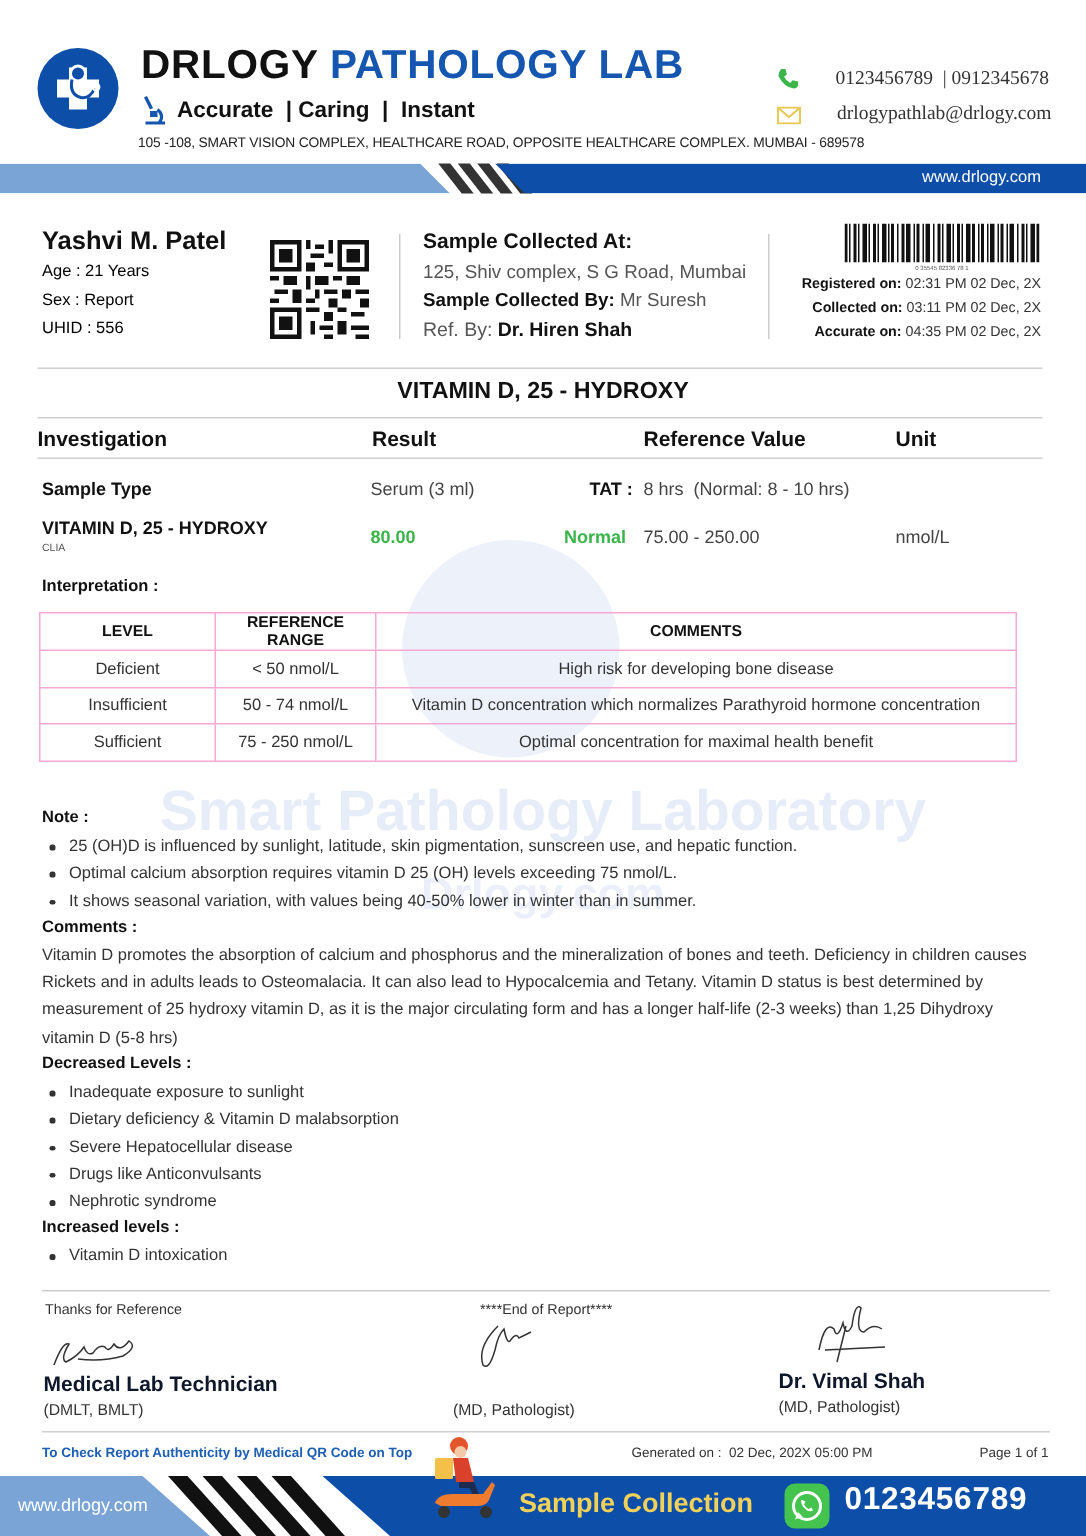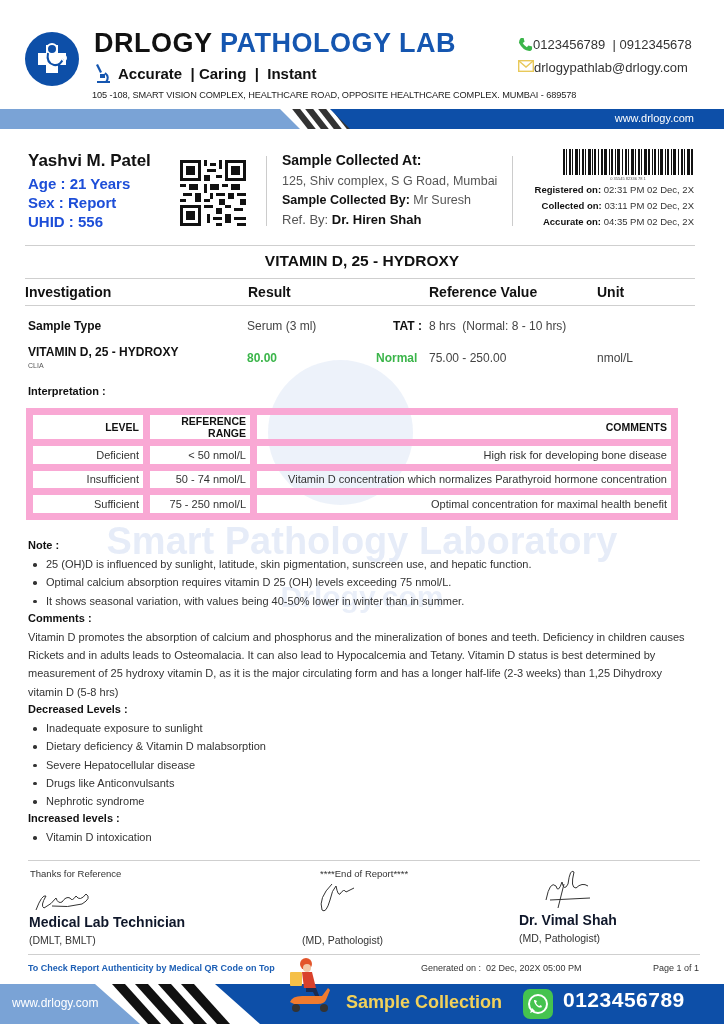--- a/index.html
+++ b/index.html
@@ -10,32 +10,32 @@
   
   .logo-circle { position: absolute; left: 25px; top: 32px; width: 54px; height: 54px; border-radius: 50%; background: #0d4fa8; }
   .logo-circle svg { position: absolute; left: 0; top: 0; }
   .brand { position: absolute; left: 94px; top: 28px; font-weight: bold; font-size: 27px; letter-spacing: 0.5px; white-space: nowrap; }
   .brand .b1 { color: #111; }
   .brand .b2 { color: #1556b0; }
   .tagline { position: absolute; left: 94px; top: 62px; font-size: 15px; font-weight: bold; color: #111; display: flex; align-items: center; gap: 6px; white-space: nowrap; }
   .tagline .micro { width: 18px; height: 22px; }
   .address { position: absolute; left: 92px; top: 90px; font-size: 9.2px; color: #222; white-space: nowrap; letter-spacing: -0.1px; }
   .contact { position: absolute; left: 518px; top: 37px; font-size: 13px; color: #333; }
-  .contact .row { display: flex; align-items: flex-start; gap: 0; height: 23px; white-space: nowrap; }
+  .contact .row { display: flex; align-items: flex-end; gap: 24px; height: 23px; white-space: nowrap; font-family: Liberation Serif, serif; }
 
   
   .band { position: absolute; left: 0; top: 109px; width: 724px; height: 20px; }
   .band .light { position: absolute; left: 0; top: 0; width: 300px; height: 20px; background: #7aa3d6; clip-path: polygon(0 0, 280px 0, 300px 20px, 0 20px); }
   .band .dark { position: absolute; left: 330px; top: 0; width: 394px; height: 20px; background: #0d4fa8; clip-path: polygon(0 0, 394px 0, 394px 20px, 20px 20px); }
   .band .stripe { position: absolute; top: 0; width: 8px; height: 20px; background: #333; transform: skewX(38deg); }
   .band .web { position: absolute; right: 30px; top: 3px; font-size: 11px; color: #fff; }
 
   
   .pname { position: absolute; left: 28px; top: 151px; font-size: 17px; font-weight: bold; color: #111; }
-  .pinfo { position: absolute; left: 28px; font-size: 15px; color: #1d4ed8; font-weight: bold; }
+  .pinfo { position: absolute; left: 28px; font-size: 11px; color: #000000; }
   .qr { position: absolute; left: 180px; top: 160px; width: 66px; height: 66px; }
   .vdiv { position: absolute; width: 1px; background: #ccc; }
   .sc-title { position: absolute; left: 282px; top: 152px; font-size: 14px; font-weight: bold; color: #111; }
   .sc-line { position: absolute; left: 282px; font-size: 12.5px; color: #555; white-space: nowrap; }
   .sc-line b { color: #111; }
   .barcode { position: absolute; left: 563px; top: 149px; width: 130px; height: 26px; }
   .barnum { position: absolute; left: 563px; top: 176px; width: 130px; text-align: center; font-size: 4px; color: #555; }
   .dates { position: absolute; right: 30px; font-size: 9.5px; color: #333; text-align: right; white-space: nowrap; }
   .dates b { color: #111; }
 
@@ -43,21 +43,21 @@
   .title { position: absolute; left: 0; width: 724px; top: 252px; text-align: center; font-size: 15.5px; font-weight: bold; color: #111; }
 
   .th { position: absolute; top: 284px; font-size: 14px; font-weight: bold; color: #111; }
   .cell { position: absolute; font-size: 12px; color: #444; white-space: nowrap; }
   .cell.b { font-weight: bold; color: #111; }
   .green { color: #3bb54a; font-weight: bold; }
   .small { font-size: 7px; color: #555; }
 
   
   table.interp { position: absolute; left: 26px; top: 408px; width: 652px; border-collapse: collapse; font-size: 11px; color: #333; }
-  table.interp td, table.interp th { border: 7px solid #f9a8d4; padding: 0 4px; height: 24.5px; text-align: right; }
+  table.interp td, table.interp th { border: 1px solid #f9a8d4; padding: 0 4px; height: 24.5px; text-align: center; }
   table.interp th { font-weight: bold; color: #111; font-size: 10.5px; }
 
   .section { position: absolute; left: 28px; font-size: 11px; font-weight: bold; color: #111; }
   ul.bul { position: absolute; left: 32px; list-style: none; font-size: 11px; color: #333; }
   ul.bul li { position: relative; padding-left: 14px; height: 18.3px; line-height: 18.3px; white-space: nowrap; }
   ul.bul li::before { content: ""; position: absolute; left: 1px; top: 8px; width: 3.5px; height: 3.5px; border-radius: 50%; background: #333; }
   .para { position: absolute; left: 28px; top: 628px; width: 670px; font-size: 11px; line-height: 18.2px; color: #333; }
 
   
   .wm-circle { position: absolute; left: 268px; top: 360px; width: 145px; height: 145px; border-radius: 50%; background: rgba(60,110,200,0.09); }

